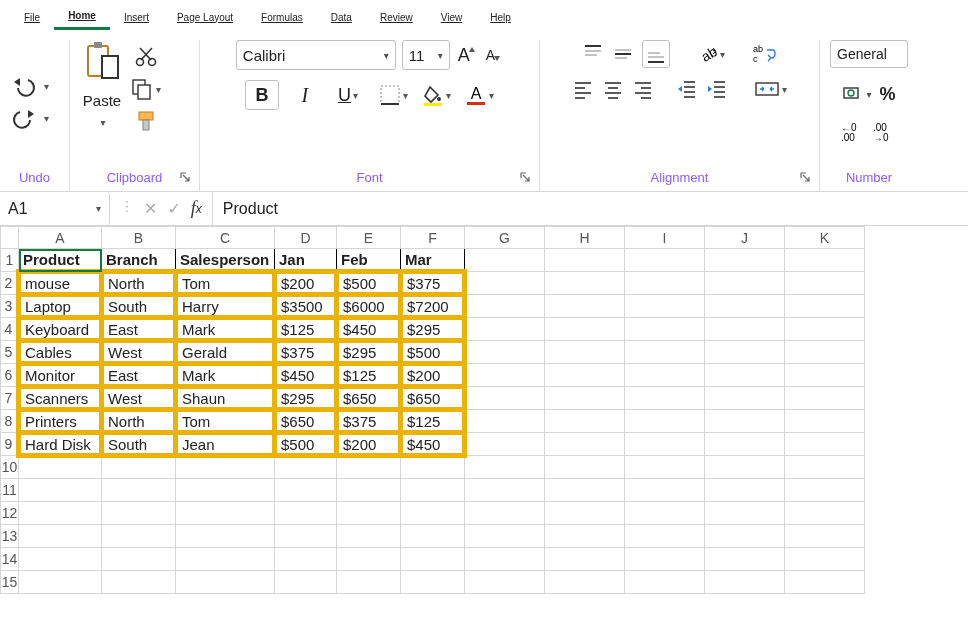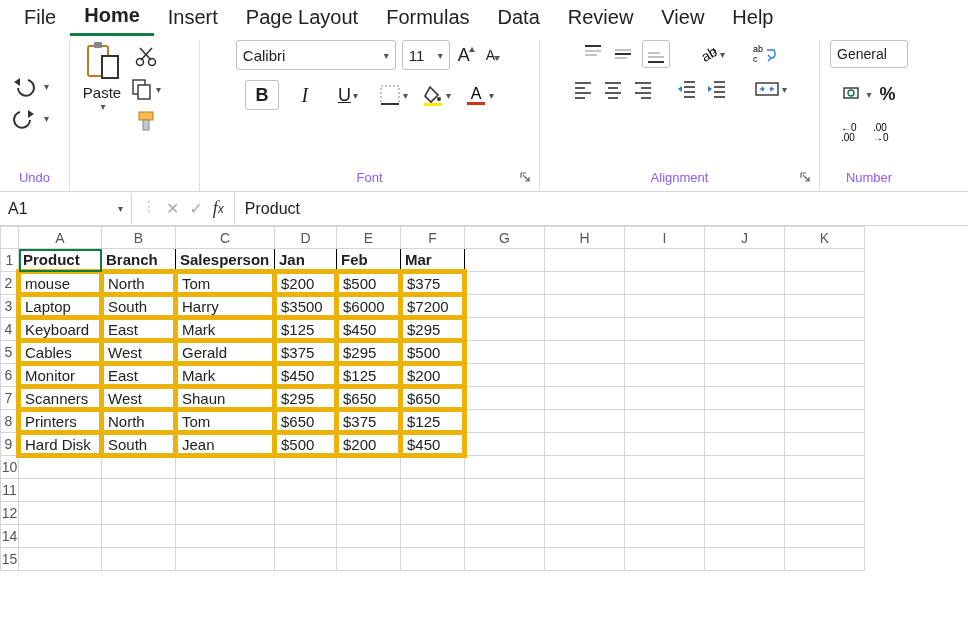--- a/index.html
+++ b/index.html
@@ -1,51 +1,51 @@
 <!DOCTYPE html>
 <html><head>
 <meta charset="utf-8">
 <style>
 * { box-sizing: border-box; margin: 0; padding: 0; font-family: "Segoe UI", Arial, sans-serif; }
 body { background: #fff; width: 968px; height: 629px; overflow: hidden; font-size: 14px; color: #222; }
 
 
 .tabbar { display: flex; gap: 0; padding: 4px 10px 0 10px; height: 32px; align-items: center; }
-.tabbar .tab { padding: 4px 14px 6px 14px; font-size: 20px; cursor: pointer; }
+.tabbar .tab { padding: 4px 14px 6px 14px; font-size: 10px; cursor: pointer; text-decoration: underline; }
 .tabbar .tab.active { font-weight: 600; border-bottom: 3px solid #107c41; }
 
 
 .ribbon { display: flex; border-bottom: 1px solid #d6d6d6; height: 160px; padding: 8px 0 0 0; background: #fff; }
 .group { display: flex; flex-direction: column; justify-content: space-between; border-right: 1px solid #e0e0e0; padding: 0 10px 4px 10px; position: relative; }
 .group-label { text-align: center; font-size: 13px; color: #8b5cf6; padding: 6px 0 2px 0; position: relative; }
 .group-launcher { position: absolute; right: -4px; bottom: 2px; width: 16px; height: 16px; display: flex; align-items: center; justify-content: center; }
 .body { flex: 1; display: flex; align-items: center; }
 .icon-btn { display: inline-flex; align-items: center; justify-content: center; cursor: pointer; border-radius: 3px; }
 .caret { font-size: 10px; color: #555; margin-left: 2px; }
 
 
 .undo-col { display: flex; flex-direction: column; gap: 8px; }
 .clip-body { display: flex; gap: 6px; align-items: flex-start; }
-.paste-col { display: flex; flex-direction: column; align-items: center; gap: 0; }
+.paste-col { display: flex; flex-direction: column; align-items: center; gap: 8px; }
 .small-col { display: flex; flex-direction: column; gap: 10px; padding-top: 6px; }
 
 .font-body { display: flex; flex-direction: column; gap: 10px; }
 .font-row { display: flex; align-items: center; gap: 6px; }
 .font-name { width: 160px; height: 30px; border: 1px solid #bfbfbf; padding: 0 6px; font-size: 15px; display: flex; align-items: center; justify-content: space-between; }
 .font-size { width: 48px; height: 30px; border: 1px solid #bfbfbf; padding: 0 6px; font-size: 15px; display: flex; align-items: center; justify-content: space-between; }
 
 .align-body { display: flex; flex-direction: column; gap: 10px; }
 .align-row { display: flex; gap: 8px; align-items: center; }
 
 .number-body { display: flex; flex-direction: column; gap: 16px; }
 .fmt-box { width: 78px; height: 28px; border: 1px solid #bfbfbf; padding: 0 6px; display: flex; align-items: center; justify-content: space-between; font-size: 14px; }
 
 
 .formulabar { display: flex; align-items: center; height: 34px; border-bottom: 1px solid #d6d6d6; }
-.namebox { width: 132px; border-right: 1px solid #d6d6d6; padding: 0 8px; font-size: 16px; display: flex; align-items: center; justify-content: space-between; height: 100%; }
+.namebox { width: 110px; border-right: 1px solid #d6d6d6; padding: 0 8px; font-size: 16px; display: flex; align-items: center; justify-content: space-between; height: 100%; }
 .fb-icons { display: flex; gap: 10px; padding: 0 10px; color: #888; }
 .fb-input { flex: 1; padding: 0 10px; font-size: 16px; border-left: 1px solid #d6d6d6; height: 100%; display: flex; align-items: center; }
 
 
 .grid { position: relative; }
 table { border-collapse: collapse; table-layout: fixed; }
 th.colh, td.rowh, td.corner { background: #fff; border: 1px solid #d6d6d6; font-size: 14px; text-align: center; font-weight: 400; color: #555; }
 td.corner { width: 18px; height: 22px; }
 th.colh { height: 22px; }
 td.rowh { width: 18px; }
@@ -126,20 +126,27 @@
             </svg>
             <span class="caret">▾</span>
         </div>
         <div class="icon-btn">
           <svg width="24" height="22" viewBox="0 0 24 22">
               <rect x="5" y="2" width="14" height="8" fill="#ffb84d" stroke="#b57f2a"></rect>
               <rect x="9" y="10" width="6" height="10" fill="#c7c7c7" stroke="#888"></rect>
             </svg>
         </div>
       </div>
+    </div>
+    <div class="group-label"><span>Clipboard</span>
+      <span class="group-launcher icon-btn">
+          <svg width="12" height="12" viewBox="0 0 12 12">
+            <path d="M2 2 H7 M2 2 V7 M4 4 L10 10 M10 6 V10 H6" stroke="#666" stroke-width="1.2" fill="none"></path>
+          </svg>
+        </span>
     </div>
   </div>
 
   <div class="group" style="min-width:340px">
     <div class="body font-body">
       <div class="font-row">
         <div class="font-name icon-btn">
             <span>Calibri</span>
             <span class="caret">▾</span>
           </div>
@@ -548,20 +555,34 @@
           <td class="cell"></td>
           <td class="cell"></td>
           <td class="cell"></td>
           <td class="cell"></td>
           <td class="cell"></td>
           <td class="cell"></td>
           <td class="cell"></td>
           <td class="cell"></td>
         </tr>
         <tr>
+          <td class="rowh">13</td>
+          <td class="cell"></td>
+          <td class="cell"></td>
+          <td class="cell"></td>
+          <td class="cell"></td>
+          <td class="cell"></td>
+          <td class="cell"></td>
+          <td class="cell"></td>
+          <td class="cell"></td>
+          <td class="cell"></td>
+          <td class="cell"></td>
+          <td class="cell"></td>
+        </tr>
+        <tr>
           <td class="rowh">14</td>
           <td class="cell"></td>
           <td class="cell"></td>
           <td class="cell"></td>
           <td class="cell"></td>
           <td class="cell"></td>
           <td class="cell"></td>
           <td class="cell"></td>
           <td class="cell"></td>
           <td class="cell"></td>

